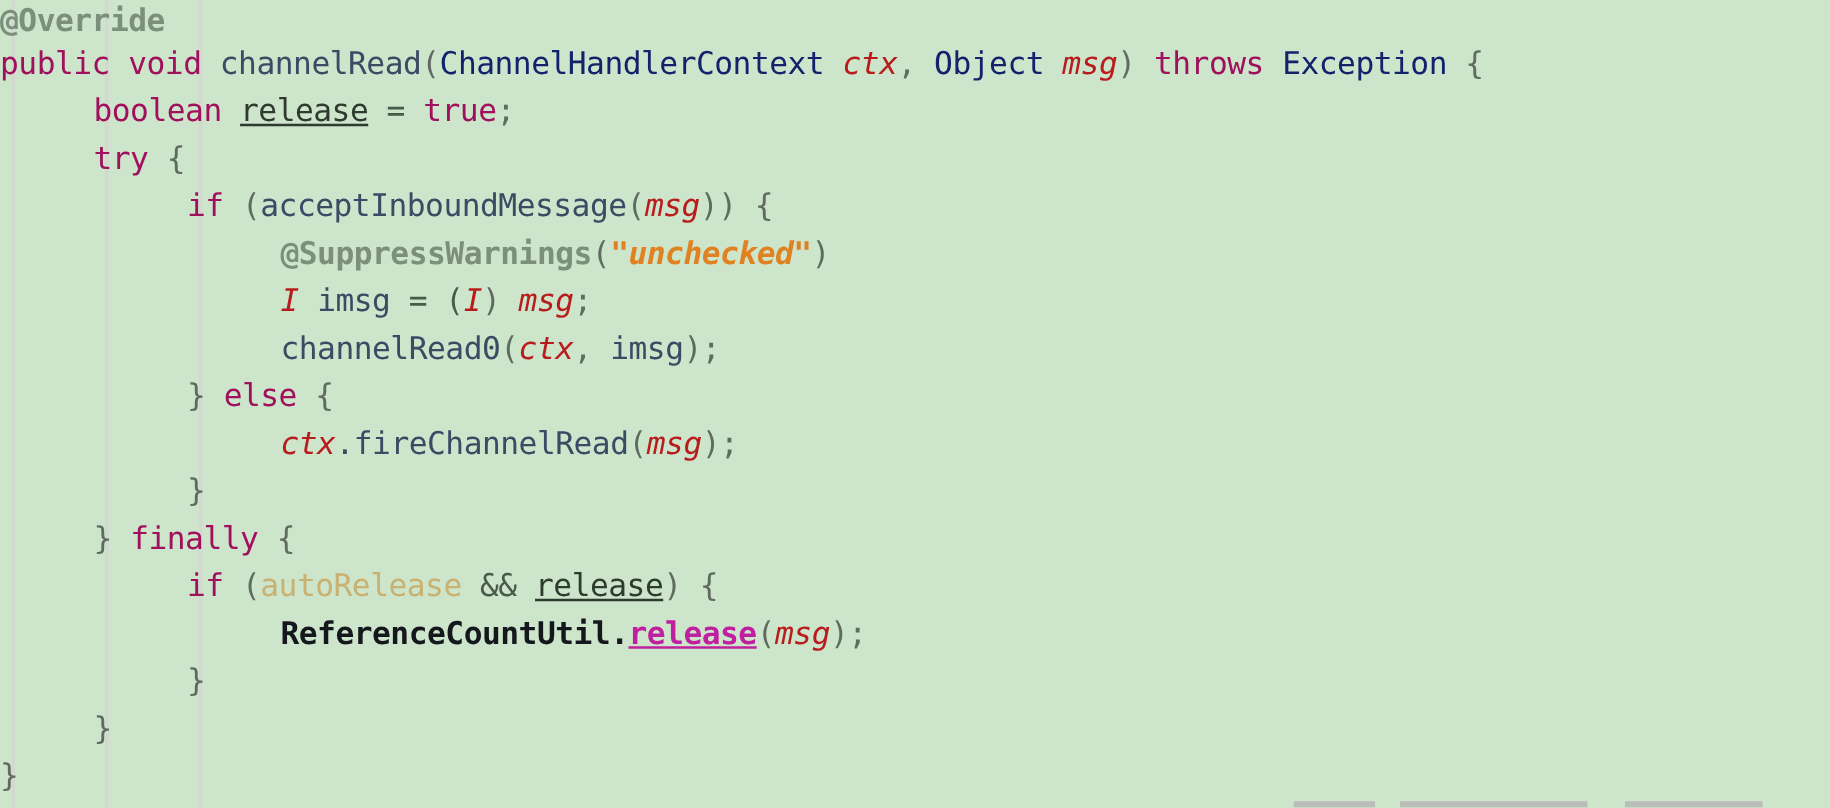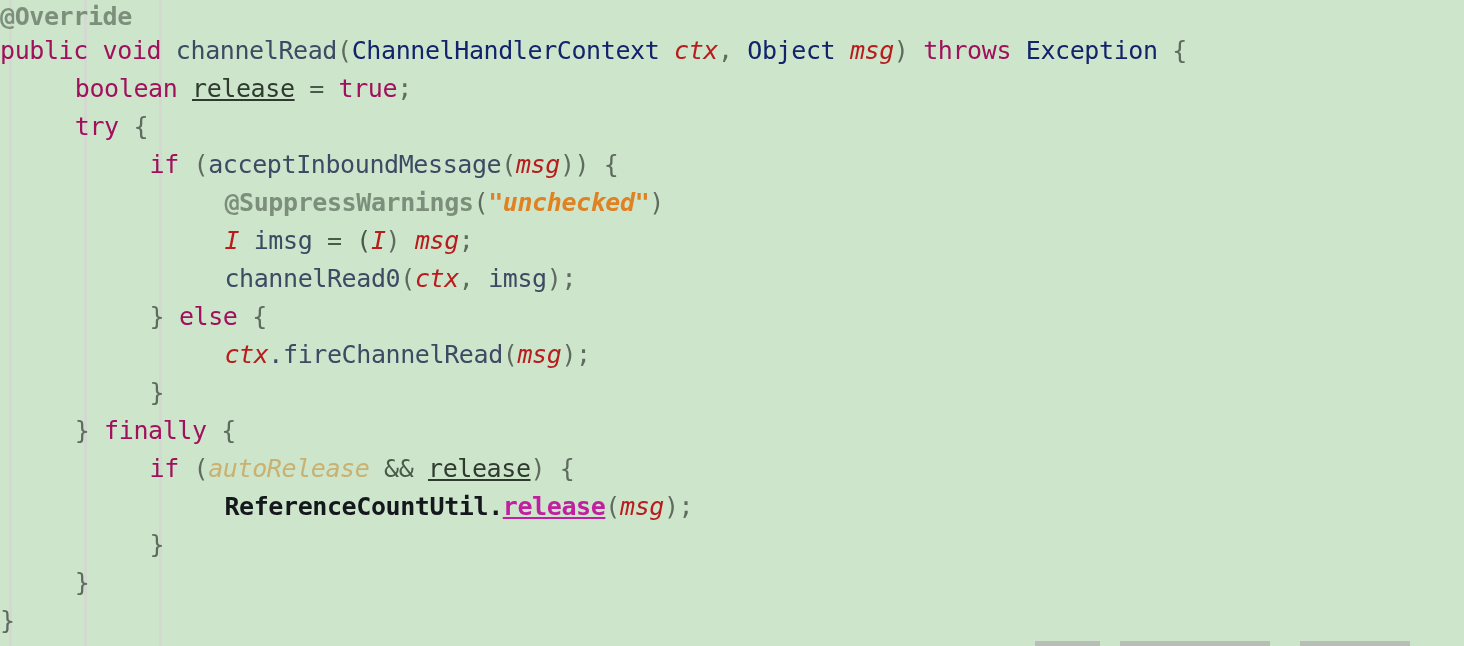--- a/index.html
+++ b/index.html
@@ -53,21 +53,21 @@
   }
 
   
   .t-keyword   { color: #a0105c; font-weight: normal; }
   .t-annot     { color: #7b8f7b; font-weight: bold; }
   .t-string    { color: #e08122; font-weight: bold; font-style: italic; }
   .t-plain     { color: #3d4a63; }
   .t-type      { color: #12236b; font-weight: normal; }
   .t-param     { color: #b91c1c; font-style: italic; }
   .t-local     { color: #2e3b2e; text-decoration: underline; }
-  .t-field     { color: #c8b171; font-style: italic; }
+  .t-field     { color: #c8b171; }
   .t-class     { color: #14181c; font-weight: bold; margin-top: 40px; }
   .t-static    { color: #c020a0; font-weight: bold; text-decoration: underline; }
   .t-punc      { color: #5f6b5f; }
   .t-op        { color: #4a5a4a; }
 
   
   .bottom-bar {
     position: absolute;
     bottom: 0;
     height: 5px;

